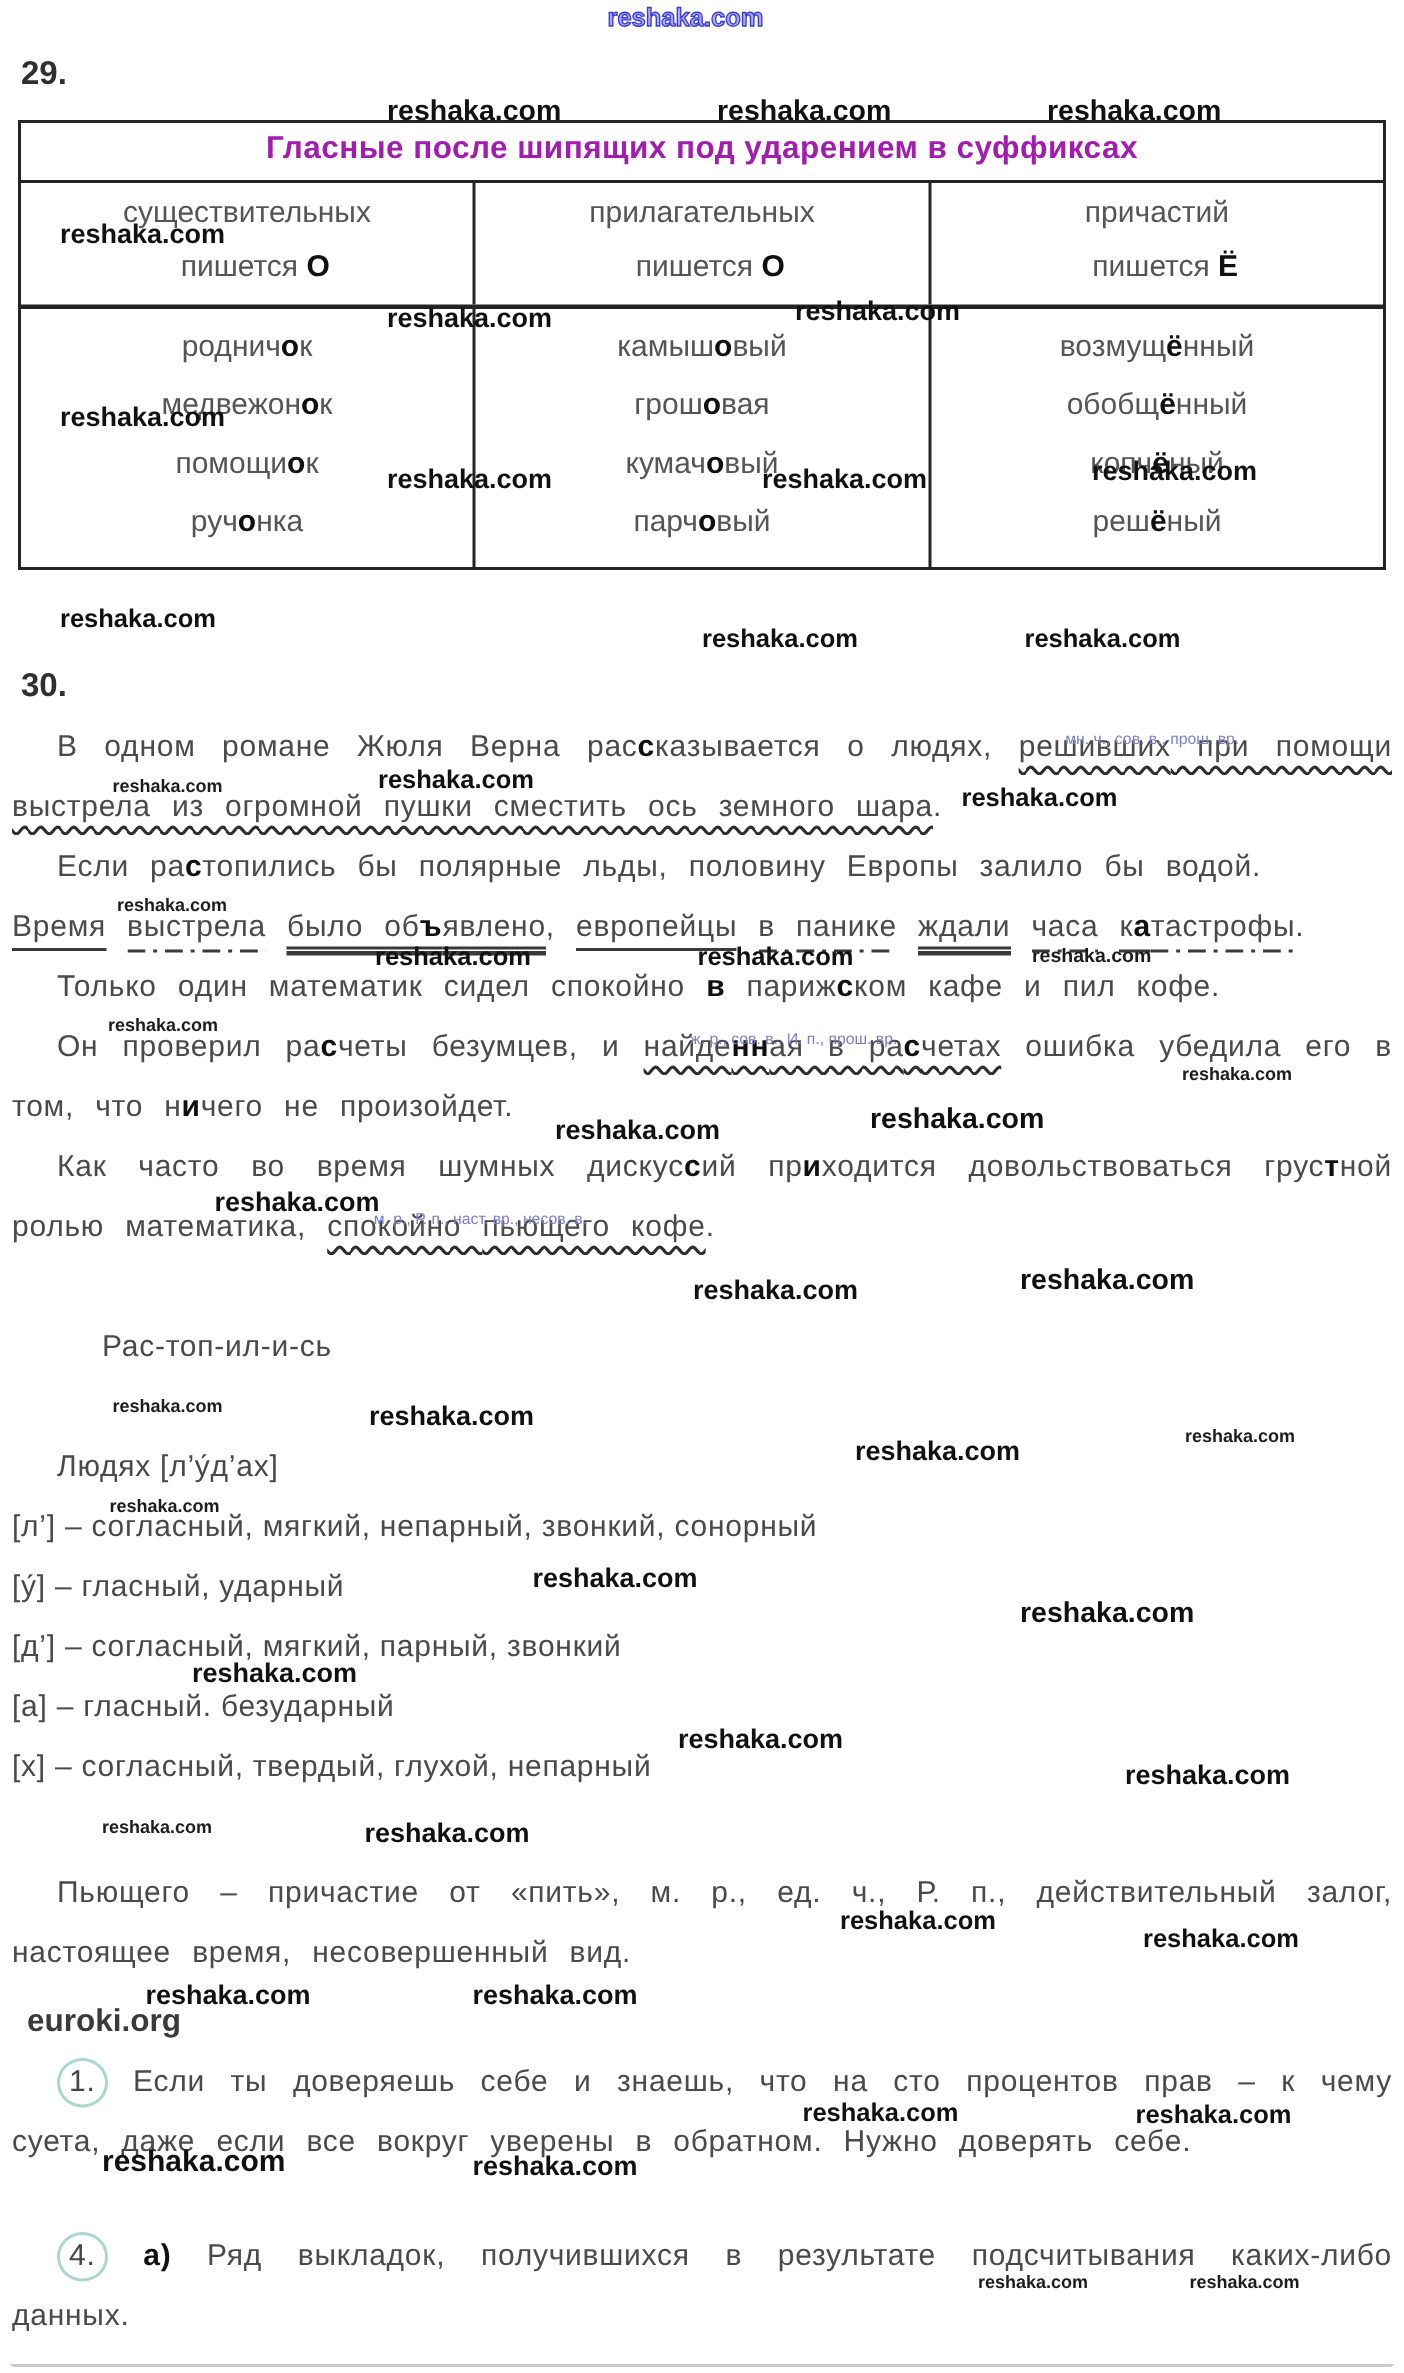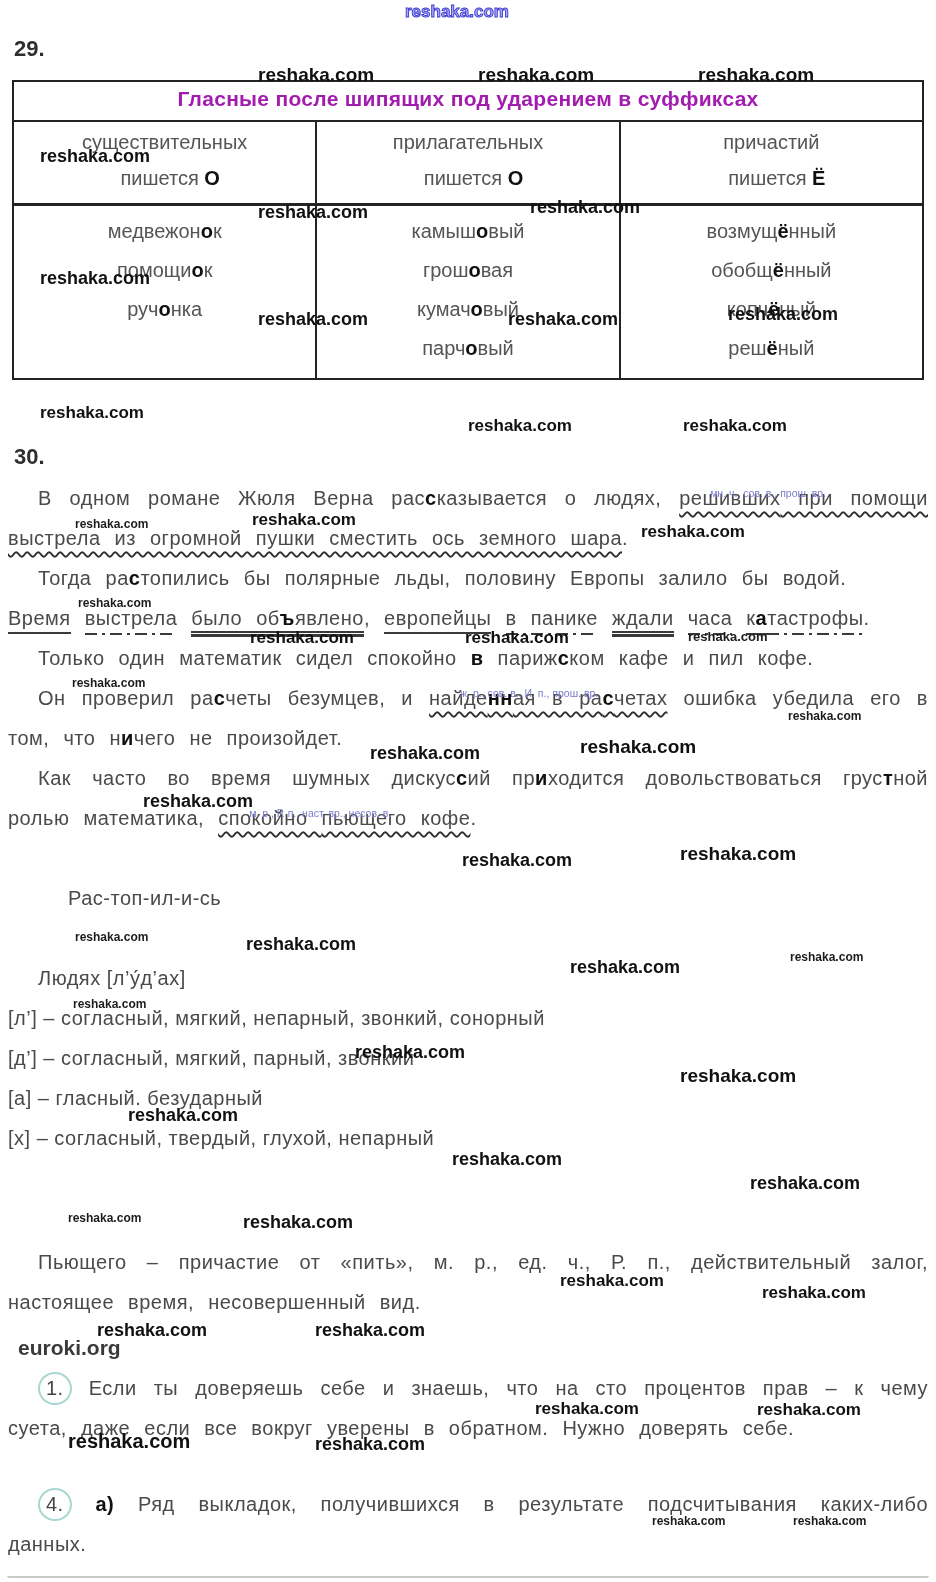--- a/index.html
+++ b/index.html
@@ -119,20 +119,21 @@
         <div>прилагательных</div>
         <div class="rule-line"><span>пишется </span><span class="b">О</span></div>
       </div>
       <div class="cell">
         <div>причастий</div>
         <div class="rule-line"><span>пишется </span><span class="b">Ё</span></div>
       </div>
     </div>
     <div class="tbl-body">
       <div class="cell">
+        <div class="word"><span>роднич</span><span class="b">о</span><span>к</span></div>
         <div class="word"><span>медвежон</span><span class="b">о</span><span>к</span></div>
         <div class="word"><span>помощи</span><span class="b">о</span><span>к</span></div>
         <div class="word"><span>руч</span><span class="b">о</span><span>нка</span></div>
       </div>
       <div class="cell">
         <div class="word"><span>камыш</span><span class="b">о</span><span>вый</span></div>
         <div class="word"><span>грош</span><span class="b">о</span><span>вая</span></div>
         <div class="word"><span>кумач</span><span class="b">о</span><span>вый</span></div>
         <div class="word"><span>парч</span><span class="b">о</span><span>вый</span></div>
       </div>
@@ -142,31 +143,32 @@
         <div class="word"><span>копч</span><span class="b">ё</span><span>ный</span></div>
         <div class="word"><span>реш</span><span class="b">ё</span><span>ный</span></div>
       </div>
     </div>
   </div>
 
   <div class="exnum" style="left:14px;top:444px;">30.</div>
 
   <div class="block" style="top:478px;">
     <p class="para indent"><span>В одном романе Жюля Верна рас</span><span class="b">с</span><span>казывается о людях, </span><span class="u-wavy has-ann">решивших<span class="ann">мн. ч., сов. в., прош. вр.</span></span><span class="u-wavy"> при помощи выстрела из огромной пушки сместить ось земного шара</span><span>.</span></p>
-    <p class="para indent"><span>Тогда ра</span><span class="b">с</span><span>топились бы полярные льды, половину Европы залило бы водой.</span></p>
+    <p class="para indent"><span>Если ра</span><span class="b">с</span><span>топились бы полярные льды, половину Европы залило бы водой.</span></p>
     <p class="para"><span class="u-solid">Время</span><span> </span><span class="u-dashdot">выстрела</span><span> </span><span class="u-double">было об</span><span class="b u-double">ъ</span><span class="u-double">явлено</span><span>, </span><span class="u-solid">европейцы</span><span> </span><span class="u-dashdot">в панике</span><span> </span><span class="u-double">ждали</span><span> </span><span class="u-dashdot">часа</span><span> </span><span class="u-dashdot">к</span><span class="b u-dashdot">а</span><span class="u-dashdot">тастрофы</span><span>.</span></p>
     <p class="para indent"><span>Только один математик сидел спокойно </span><span class="b">в</span><span> париж</span><span class="b">с</span><span>ком кафе и пил кофе.</span></p>
     <p class="para indent"><span>Он проверил ра</span><span class="b">с</span><span>четы безумцев, и </span><span class="u-wavy has-ann">найде<span class="ann">ж. р., сов. в., И. п., прош. вр.</span></span><span class="b u-wavy">нн</span><span class="u-wavy">ая в ра</span><span class="b u-wavy">с</span><span class="u-wavy">четах</span><span> ошибка убедила его в том, что н</span><span class="b">и</span><span>чего не произойдет.</span></p>
     <p class="para indent"><span>Как часто во время шумных дискус</span><span class="b">с</span><span>ий пр</span><span class="b">и</span><span>ходится довольствоваться грус</span><span class="b">т</span><span>ной ролью математика, </span><span class="u-wavy has-ann">спокойно <span class="ann">м. р., Р. п., наст. вр., несов. в.</span></span><span class="u-wavy">пьющего кофе</span><span>.</span></p>
   </div>
 
   <div class="block" style="top:878px;">
     <div class="line indent" style="padding-left:30px;">Рас-топ-ил-и-сь</div>
     <div class="line gap-top" style="padding-left:30px;margin-top:40px;">Людях [л’у́д’ах]</div>
     <div class="line">[л’] – согласный, мягкий, непарный, звонкий, сонорный</div>
+    <div class="line">[у́] – гласный, ударный</div>
     <div class="line">[д’] – согласный, мягкий, парный, звонкий</div>
     <div class="line">[а] – гласный. безударный</div>
     <div class="line">[х] – согласный, твердый, глухой, непарный</div>
   </div>
 
   <div class="block" style="top:1242px;">
     <p class="para indent">Пьющего – причастие от «пить», м. р., ед. ч., Р. п., действительный залог, настоящее время, несовершенный вид.</p>
   </div>
 
   <div class="block" style="top:1368px;">

